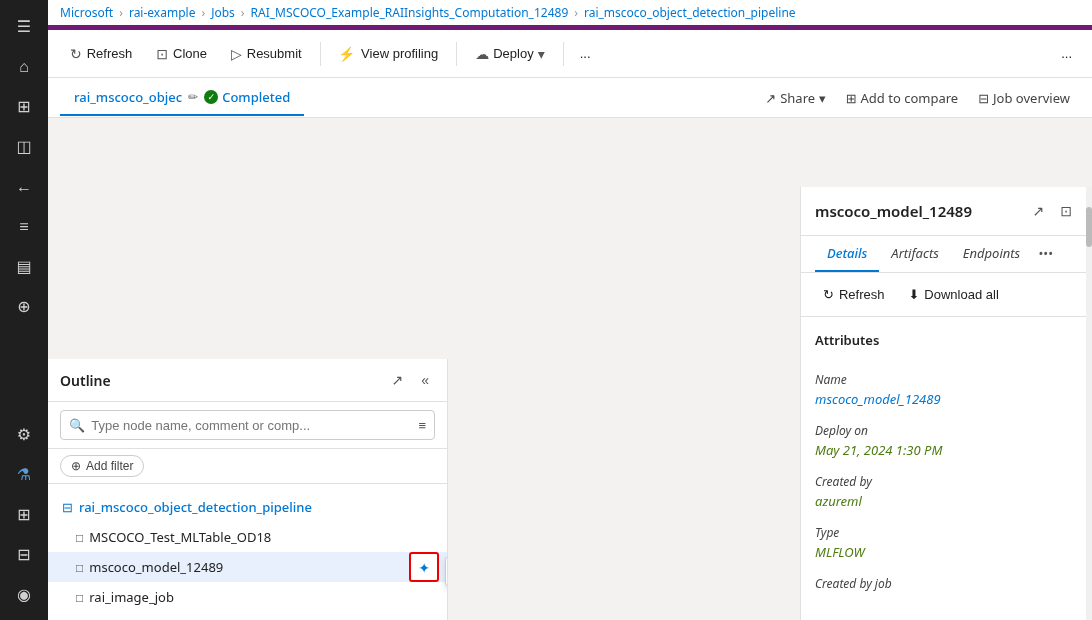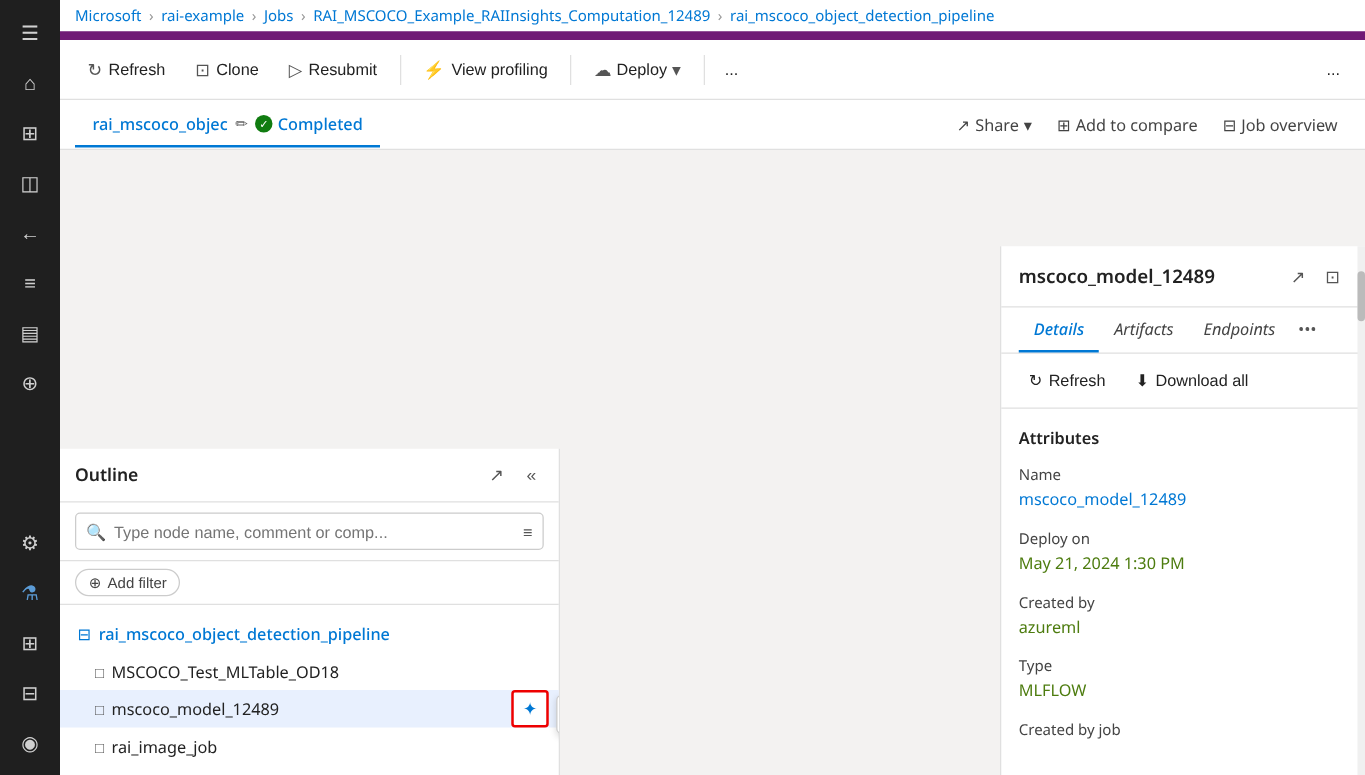--- a/index.html
+++ b/index.html
@@ -10,21 +10,21 @@
     
     .nav-rail { width: 48px; background: #1f1f1f; display: flex; flex-direction: column; align-items: center; padding: 8px 0; gap: 4px; flex-shrink: 0; }
     .nav-rail-icon { width: 36px; height: 36px; display: flex; align-items: center; justify-content: center; color: #d0d0d0; border-radius: 4px; cursor: pointer; font-size: 16px; }
     .nav-rail-icon.active { color: #5b9bd5; }
     .nav-rail-spacer { flex: 1; }
 
     
     .main { flex: 1; display: flex; flex-direction: column; overflow: hidden; }
 
     
-    .breadcrumb-bar { background: #fff; border-bottom: 7px solid #701a75; padding: 4px 12px; display: flex; align-items: center; gap: 6px; font-size: 12px; color: #444; min-height: 28px; }
+    .breadcrumb-bar { background: #fff; border-bottom: 5px solid #701a75; padding: 4px 12px; display: flex; align-items: center; gap: 6px; font-size: 12px; color: #444; min-height: 28px; }
     .breadcrumb-sep { color: #999; }
     .breadcrumb-link { color: #0078d4; cursor: pointer; text-decoration: none; }
 
     
     .toolbar { background: #fff; border-bottom: 1px solid #e0e0e0; padding: 6px 12px; display: flex; align-items: center; gap: 4px; min-height: 48px; }
     .toolbar-btn { display: flex; align-items: center; gap: 5px; padding: 5px 10px; border: none; background: transparent; cursor: pointer; border-radius: 4px; font-size: 13px; color: #222; white-space: nowrap; }
     .toolbar-btn .btn-icon { font-size: 14px; color: #555; }
     .toolbar-sep { width: 1px; height: 24px; background: #e0e0e0; margin: 0 4px; }
     .toolbar-btn-deploy { display: flex; align-items: center; gap: 4px; }
     .toolbar-btn-more { padding: 5px 8px; }
@@ -84,22 +84,22 @@
 
     .rp-tabs { display: flex; border-bottom: 1px solid #e0e0e0; padding: 0 14px; font-style: italic; }
     .rp-tab { padding: 8px 12px; cursor: pointer; font-size: 13px; color: #444; border-bottom: 2px solid transparent; }
     .rp-tab.active { border-bottom-color: #0078d4; color: #0078d4; font-weight: 500; }
     .rp-tab-more { padding: 8px 6px; cursor: pointer; color: #555; }
 
     .rp-toolbar { padding: 10px 14px; border-bottom: 1px solid #e0e0e0; display: flex; align-items: center; gap: 8px; }
     .rp-toolbar-btn { display: flex; align-items: center; gap: 5px; background: transparent; border: none; cursor: pointer; font-size: 13px; color: #222; padding: 4px 8px; border-radius: 4px; }
 
     .rp-content { flex: 1; overflow-y: auto; padding: 14px; }
-    .attr-section-title { font-size: 13px; font-weight: 600; color: #222; margin-bottom: 12px; }
-    .attr-item { margin-bottom: 14px; }
+    .attr-section-title { font-size: 13px; font-weight: 600; color: #222; margin-bottom: 22px; }
+    .attr-item { margin-bottom: 14px; font-style: italic; }
     .attr-label { font-size: 12px; color: #444; margin-bottom: 2px; }
     .attr-value { font-size: 13px; color: #4d7c0f; }
     .attr-value.link { color: #0078d4; cursor: pointer; text-decoration: none; }
     .attr-value.highlight { color: #0078d4; }
 
     
     .rp-content::-webkit-scrollbar { width: 6px; }
     .rp-content::-webkit-scrollbar-track { background: #f0f0f0; }
     .rp-content::-webkit-scrollbar-thumb { background: #ccc; border-radius: 3px; }
 

